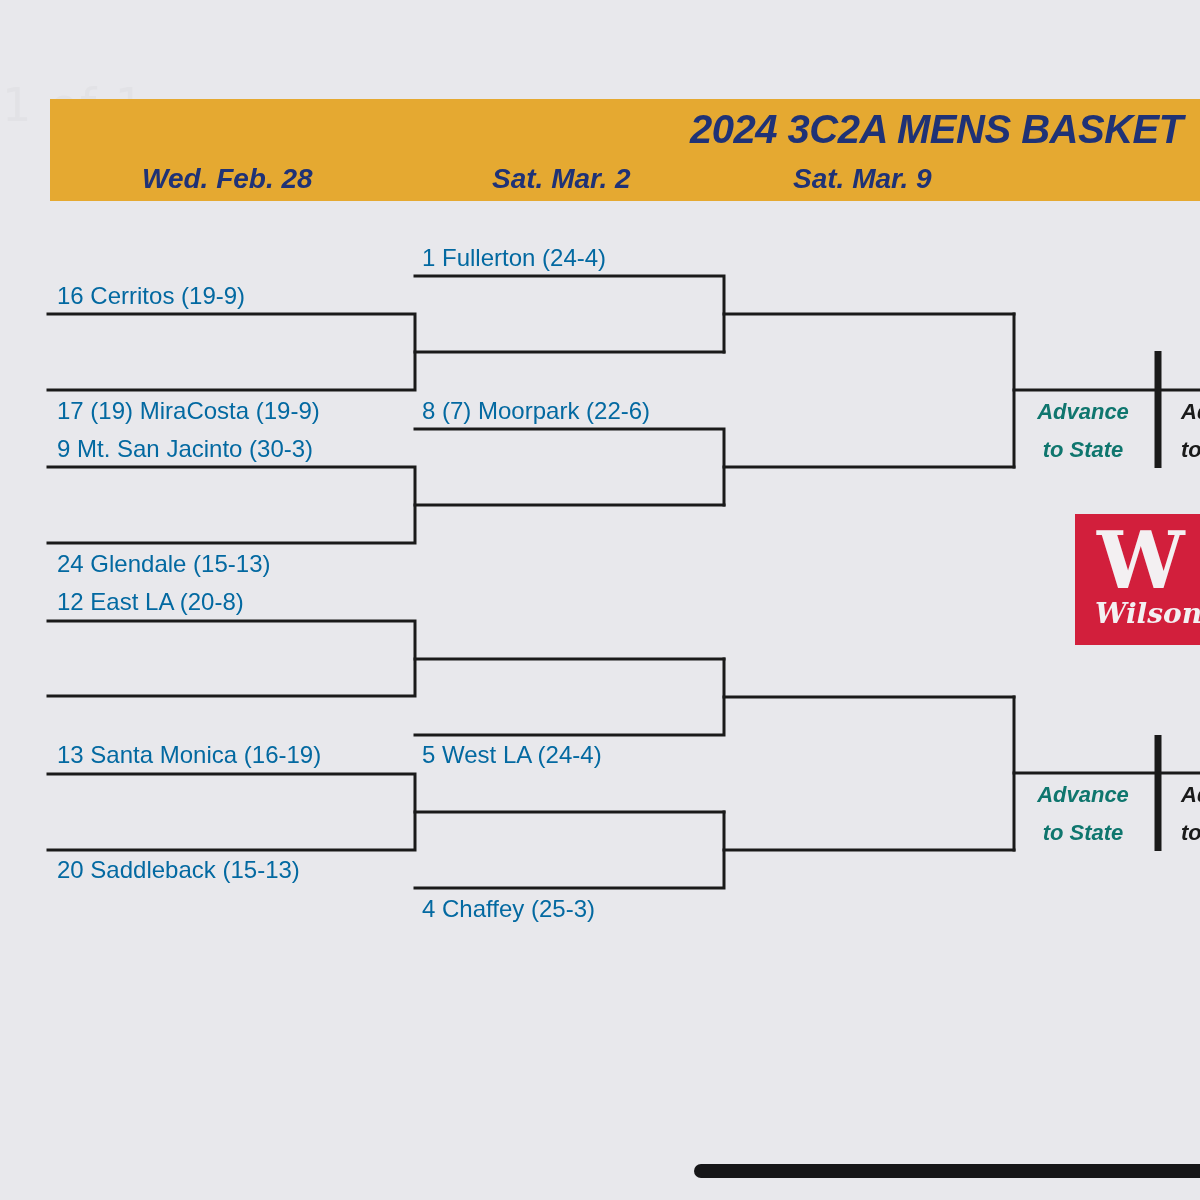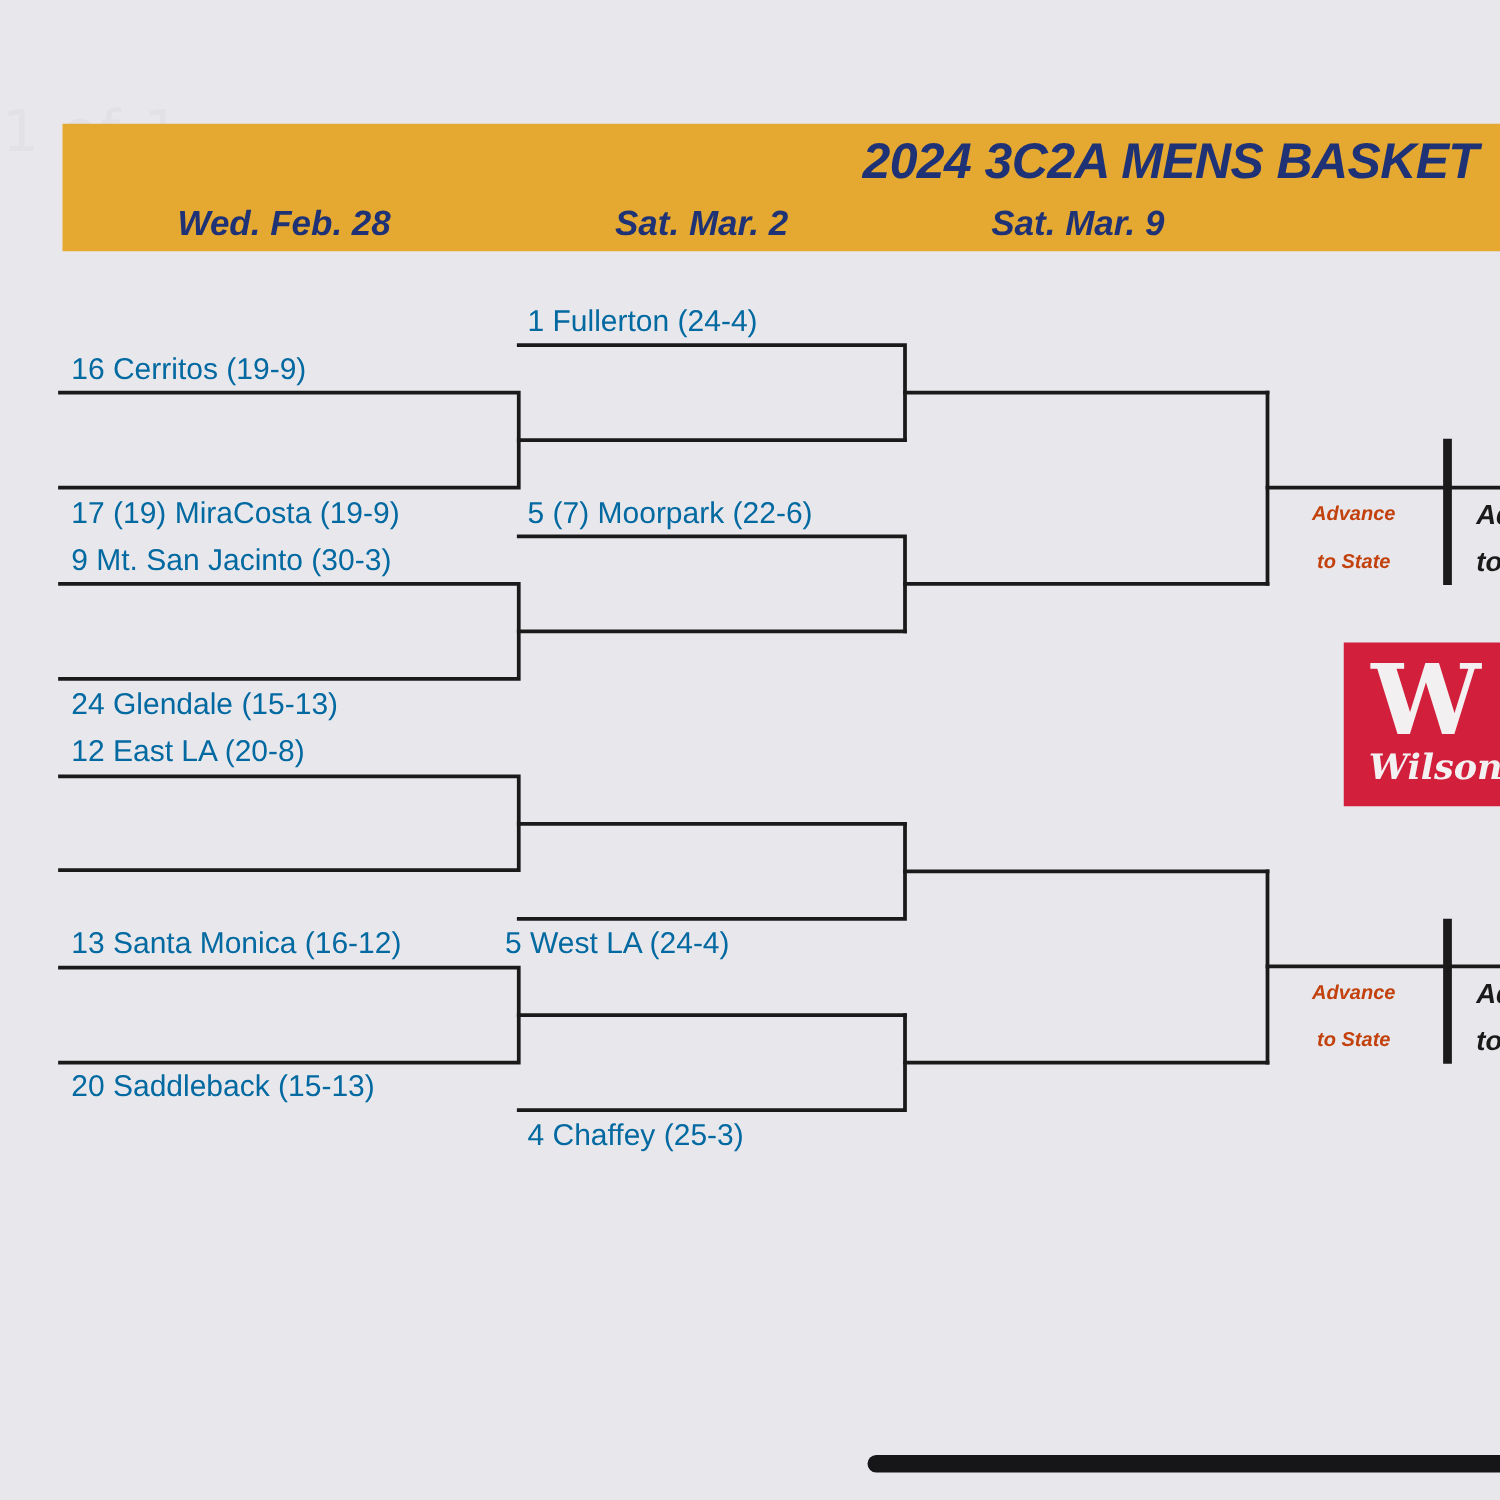--- a/index.html
+++ b/index.html
@@ -58,24 +58,24 @@
     .team-label {
       position: absolute;
       white-space: nowrap;
       font-size: 24px;
       color: #0369a1;
       line-height: 28px;
     }
     .advance-label {
       position: absolute;
       text-align: center;
-      font-size: 16px;
-      font-weight: bold;
-      font-style: italic;
-      color: #c2410c;
+      font-size: 22px;
+      font-weight: bold;
+      font-style: italic;
+      color: #0f766e;
       line-height: 38px;
       width: 140px;
     }
     .advance-partial {
       position: absolute;
       font-size: 22px;
       font-weight: bold;
       font-style: italic;
       color: #1a1a1a;
       line-height: 38px;
@@ -176,26 +176,26 @@
       <path d="M1158 351 V468"></path>
       <path d="M1158 735 V851"></path>
     </g>
   </svg>
 
   <div class="team-label" style="left:57px; top:282px">16 Cerritos (19-9)</div>
   <div class="team-label" style="left:57px; top:397px">17 (19)  MiraCosta (19-9)</div>
   <div class="team-label" style="left:57px; top:435px">9 Mt. San Jacinto (30-3)</div>
   <div class="team-label" style="left:57px; top:550px">24 Glendale (15-13)</div>
   <div class="team-label" style="left:57px; top:588px">12  East LA (20-8)</div>
-  <div class="team-label" style="left:57px; top:741px">13 Santa Monica (16-12)</div>
+  <div class="team-label" style="left:57px; top:741px">13 Santa Monica (16-19)</div>
   <div class="team-label" style="left:57px; top:856px">20 Saddleback (15-13)</div>
 
   <div class="team-label" style="left:422px; top:244px">1 Fullerton (24-4)</div>
-  <div class="team-label" style="left:422px; top:397px">5 (7) Moorpark (22-6)</div>
-  <div class="team-label" style="left:404px; top:741px">5 West LA  (24-4)</div>
+  <div class="team-label" style="left:422px; top:397px">8 (7) Moorpark (22-6)</div>
+  <div class="team-label" style="left:422px; top:741px">5 West LA  (24-4)</div>
   <div class="team-label" style="left:422px; top:895px">4 Chaffey (25-3)</div>
 
   <div class="advance-label" style="left:1013px; top:393px">
     <div>Advance</div>
     <div>to State</div>
   </div>
   <div class="advance-partial" style="left:1181px; top:393px">
     <div>Ad</div>
     <div>to</div>
   </div>

